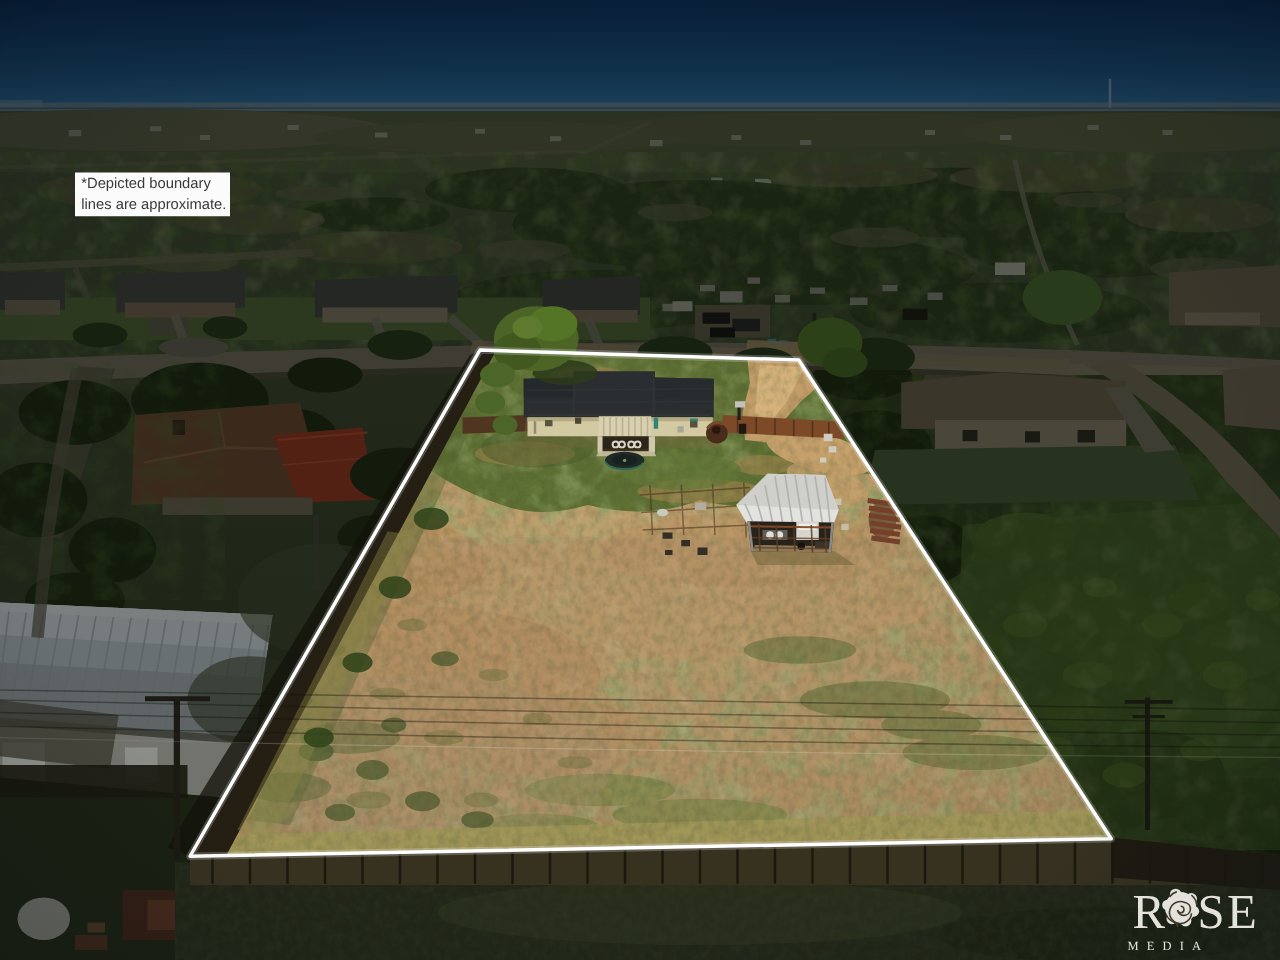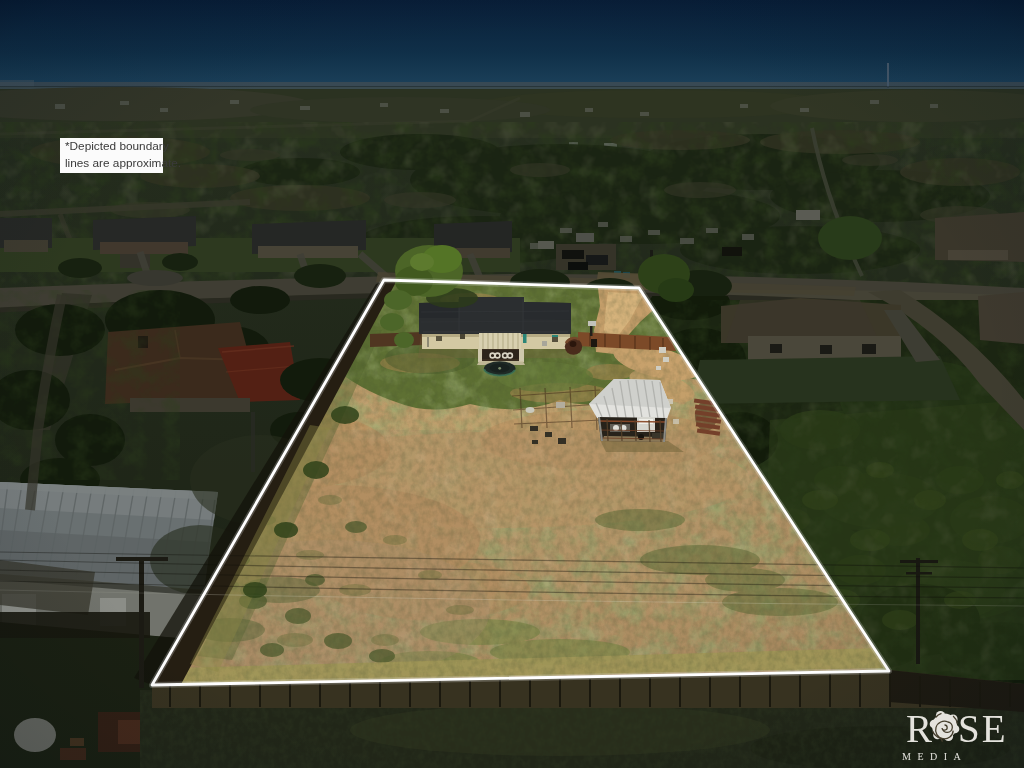--- a/index.html
+++ b/index.html
@@ -724,21 +724,21 @@
 </g>
 
 <polygon points="384,280 639,288 889,671 152,685" fill="none" stroke="#ffffff" stroke-width="6" opacity="0.22" stroke-linejoin="round"></polygon>
 
 <polygon points="384,280 639,288 889,671 152,685" fill="none" stroke="#ffffff" stroke-width="2.8" stroke-linejoin="round"></polygon>
 
 <rect x="0" y="0" width="1024" height="768" fill="url(#vig)"></rect>
 </svg>
 
 
-<div style="position:absolute;left:60px;top:138px;width:103px;height:35px;background:#fbfbfb;color:#3a3a3a;font-size:11.8px;line-height:17px;padding:0 0 0 5px;box-sizing:border-box;white-space:nowrap;">*Depicted boundary<br>lines are approximate.</div>
+<div style="position:absolute;left:60px;top:138px;width:124px;height:35px;background:#fbfbfb;color:#3a3a3a;font-size:11.8px;line-height:17px;padding:0 0 0 5px;box-sizing:border-box;white-space:nowrap;">*Depicted boundary<br>lines are approximate.</div>
 
 
 <div style="position:absolute;left:880px;top:700px;width:140px;height:66px;">
 <svg width="140" height="66" viewBox="0 0 140 66" xmlns="http://www.w3.org/2000/svg">
 <g fill="#f3f1ec" opacity="0.93">
 <text x="26" y="42" font-family="'Liberation Serif',serif" font-size="39">R</text>
 <text x="78" y="42" font-family="'Liberation Serif',serif" font-size="39" letter-spacing="2">SE</text>
 <g transform="translate(64.5,26)">
 <g fill="#f3f1ec">
 <circle cx="0" cy="0" r="12.5"></circle>

